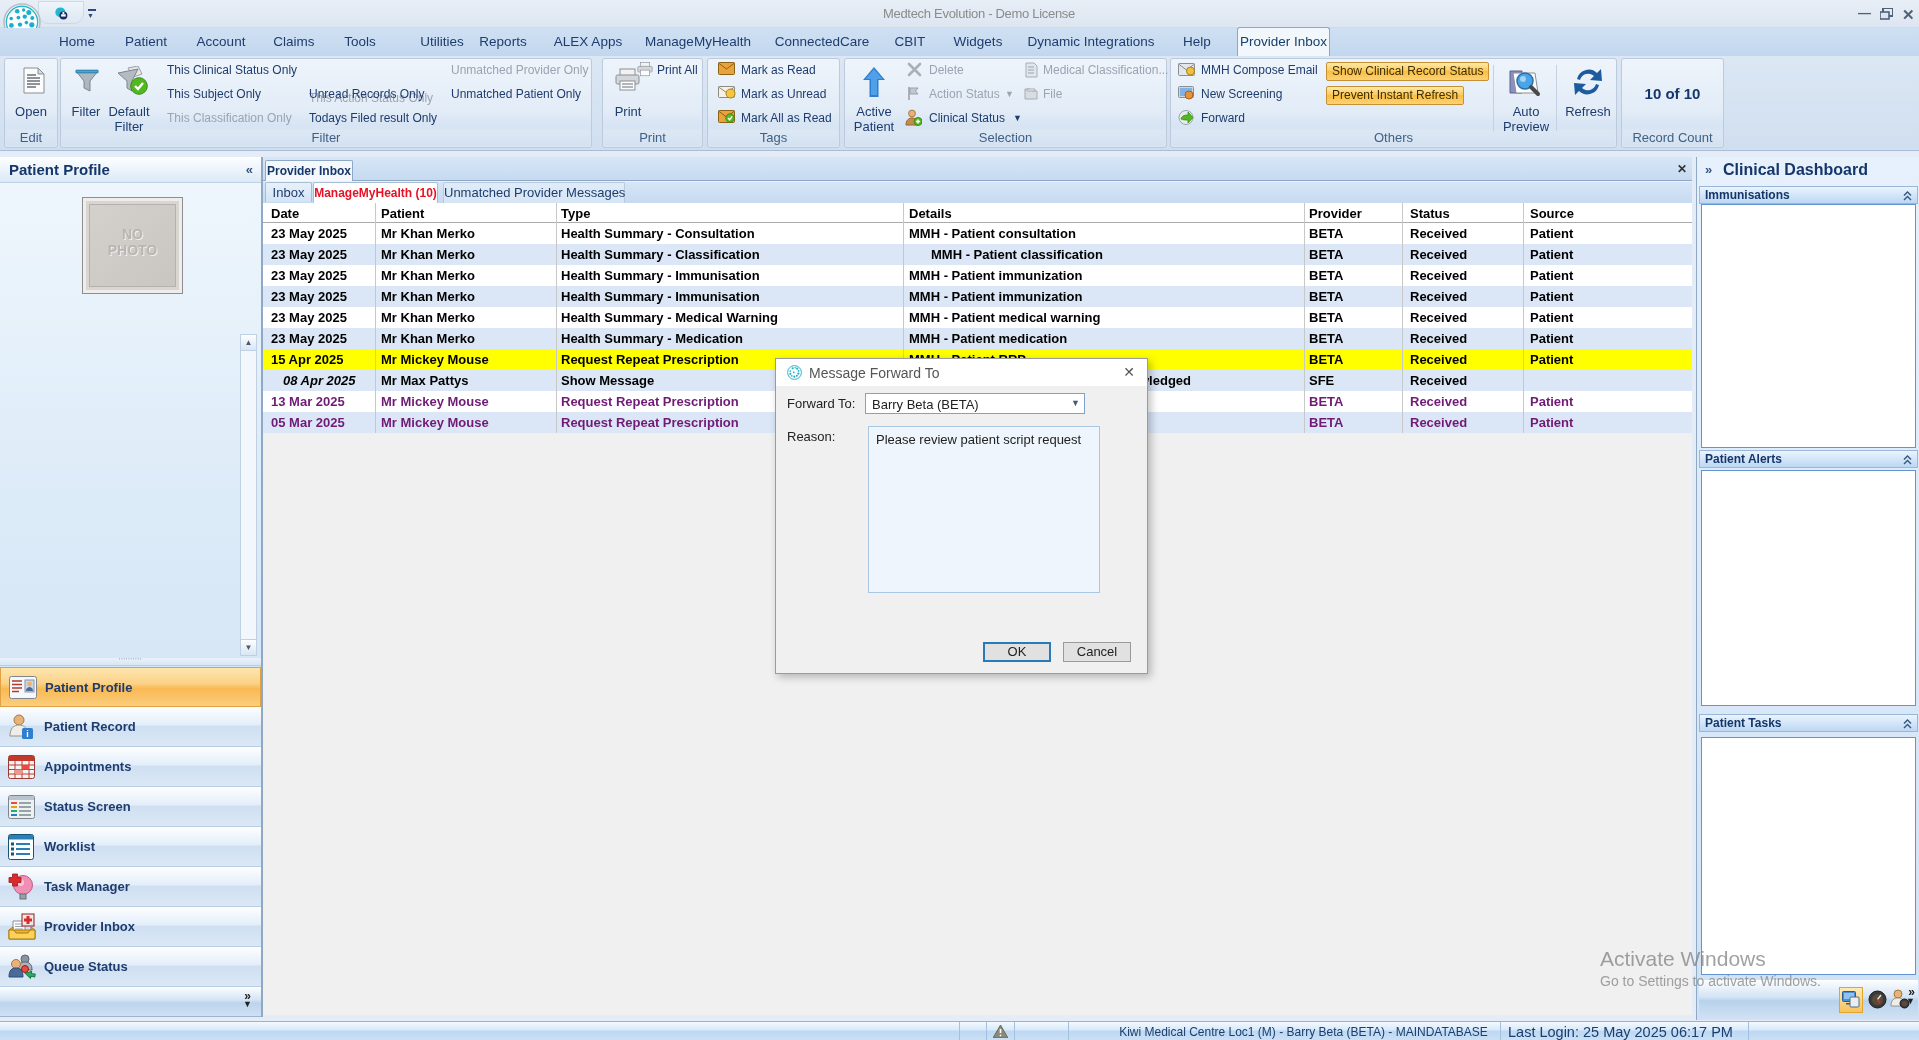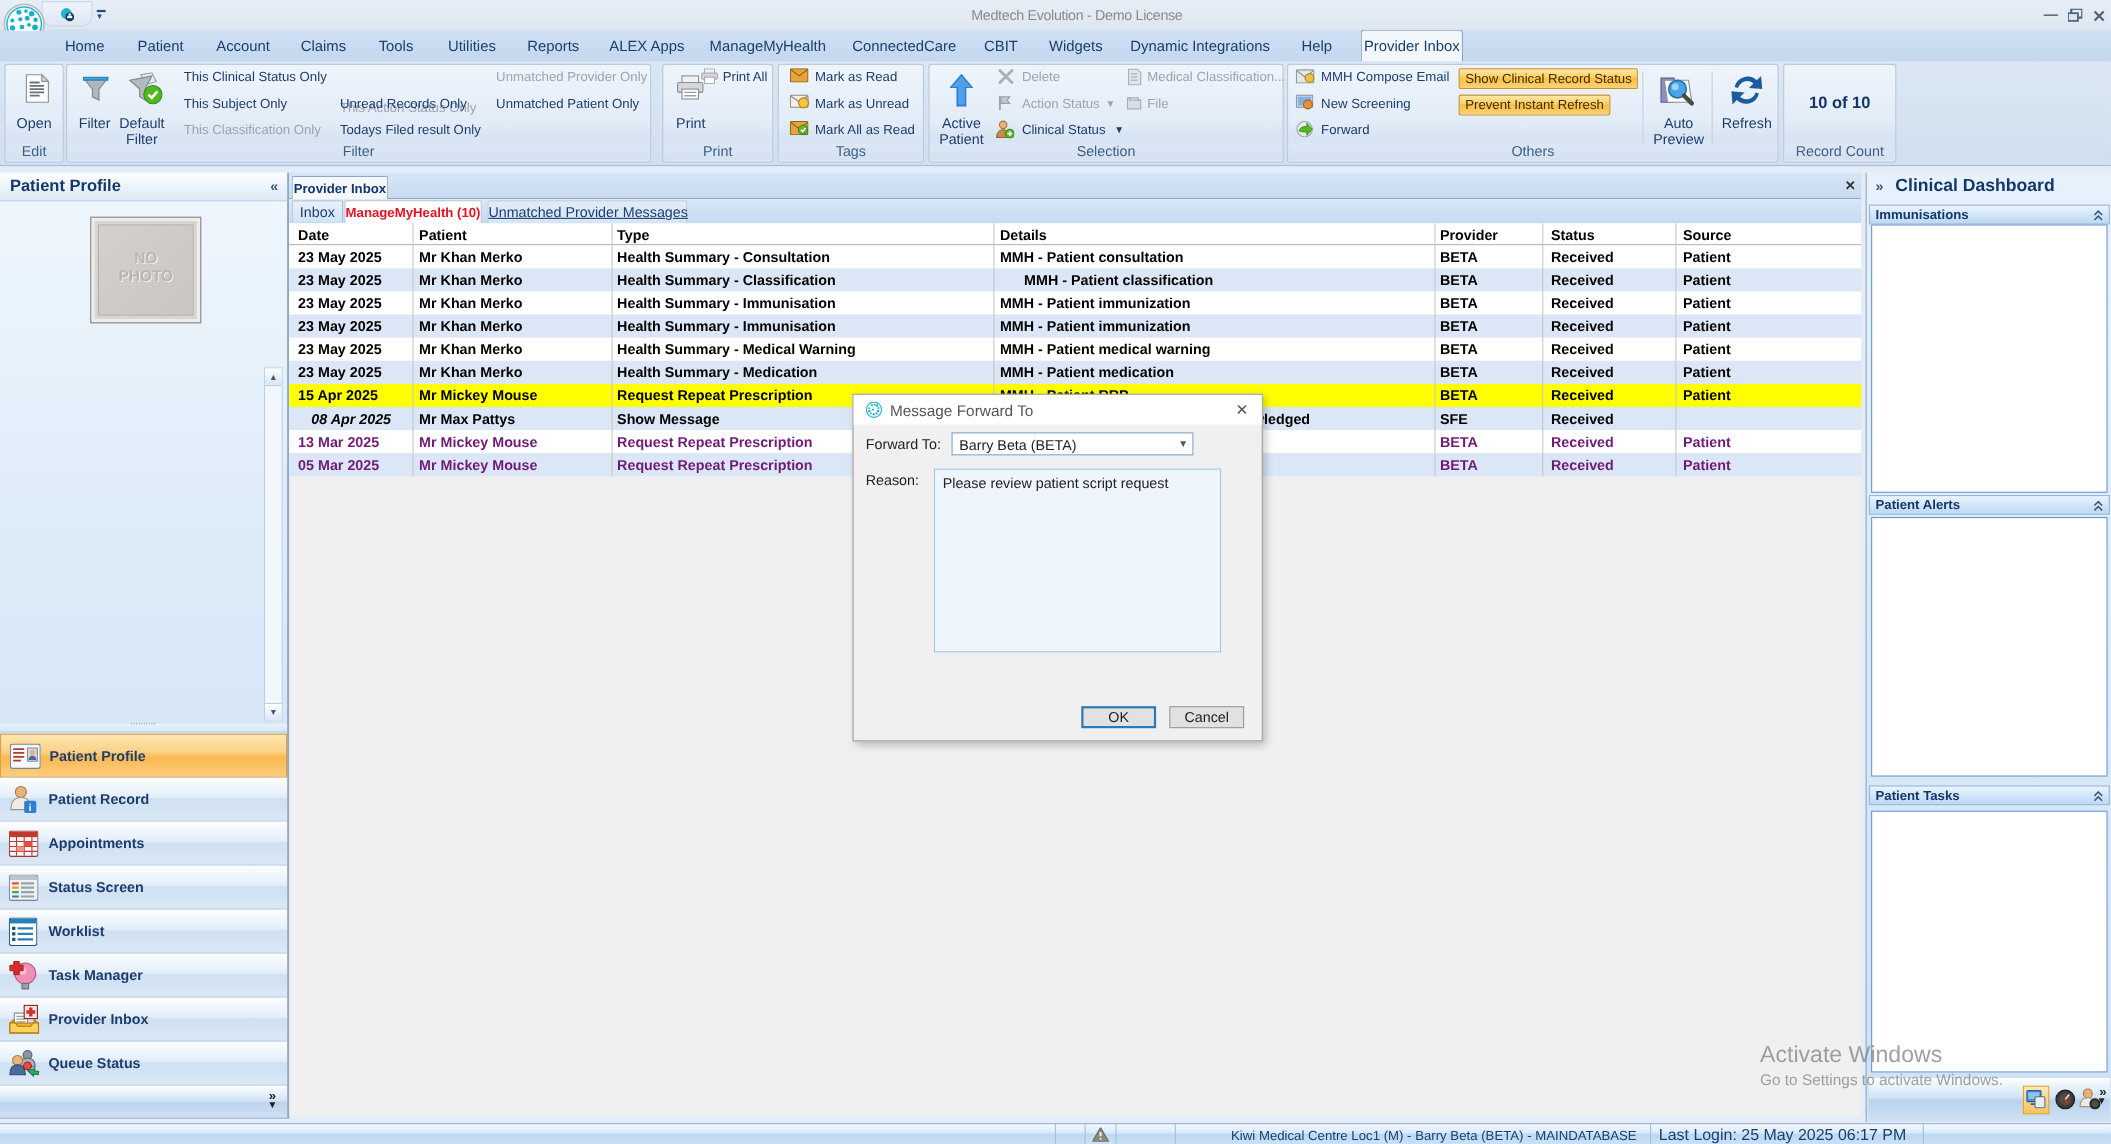--- a/index.html
+++ b/index.html
@@ -117,21 +117,21 @@
     <rect x="0" y="4" width="9" height="7" fill="#dce6f1" stroke="#4f6277" stroke-width="1.6"></rect>
   </svg>
   <div class="abs winbtn" style="left:1902px;top:6px;font-size:15px;">✕</div>
   <div id="tabrow" class="abs"></div>
   <div class="abs" style="left:62px;top:28px;"><span class="rtab" style="position:static;padding:0 0;">​</span></div>
   <div class="rtab abs" style="left:40px;top:28px;width:74px;">Home</div>
   <div class="rtab abs" style="left:109px;top:28px;width:74px;">Patient</div>
   <div class="rtab abs" style="left:184px;top:28px;width:74px;">Account</div>
   <div class="rtab abs" style="left:258px;top:28px;width:72px;">Claims</div>
   <div class="rtab abs" style="left:330px;top:28px;width:60px;">Tools</div>
-  <div class="rtab abs" style="left:394px;top:28px;width:70px;">Utilities</div>
+  <div class="rtab abs" style="left:407px;top:28px;width:70px;">Utilities</div>
   <div class="rtab abs" style="left:468px;top:28px;width:70px;">Reports</div>
   <div class="rtab abs" style="left:545px;top:28px;width:86px;">ALEX Apps</div>
   <div class="rtab abs" style="left:636px;top:28px;width:124px;">ManageMyHealth</div>
   <div class="rtab abs" style="left:764px;top:28px;width:116px;">ConnectedCare</div>
   <div class="rtab abs" style="left:886px;top:28px;width:48px;">CBIT</div>
   <div class="rtab abs" style="left:944px;top:28px;width:68px;">Widgets</div>
   <div class="rtab abs" style="left:1020px;top:28px;width:142px;">Dynamic Integrations</div>
   <div class="rtab abs" style="left:1176px;top:28px;width:42px;">Help</div>
   <div class="rtab active abs" style="left:1237px;top:27px;width:93px;height:29px;line-height:27px;">Provider Inbox</div>
   <div id="ribbon" class="abs"></div>
@@ -416,21 +416,21 @@
     <div class="abs" style="right:10px;top:2px;color:#222;font-weight:bold;font-size:12px;">»</div>
     <div class="abs" style="right:9px;top:12px;color:#222;font-size:9px;">▼</div>
   </div>
   <div id="center" class="abs">
     <div class="tabstrip" style="left:0;top:0;width:1429px;height:24px;border-bottom:1px solid #8da8c6;"></div>
     <div class="doc-tab" style="left:2px;top:3px;width:88px;height:21px;line-height:20px;">Provider Inbox</div>
     <div class="abs" style="left:1414px;top:5px;color:#333;font-size:12px;font-weight:bold;">✕</div>
     <div class="tabstrip" style="left:0;top:25px;width:1429px;height:21px;"></div>
     <div class="subtab" style="left:2px;top:25px;width:47px;height:20px;line-height:20px;border:1px solid #a8bdd4;border-bottom:none;background:linear-gradient(#e8f1fa,#d2e3f4);border-radius:2px 2px 0 0;">Inbox</div>
     <div class="subtab" style="left:50px;top:25px;width:125px;height:21px;line-height:20px;background:#fff;border:1px solid #a8bdd4;border-bottom:none;border-radius:2px 2px 0 0;color:#e81123;font-weight:bold;font-size:12px;">ManageMyHealth (10)</div>
-    <div class="subtab" style="left:180px;top:25px;width:182px;height:37px;line-height:20px;border:1px solid #b8cbde;border-bottom:none;background:linear-gradient(#dfecf8,#cfe0f2);border-radius:2px 2px 0 0;text-decoration:underline;">Unmatched Provider Messages</div>
+    <div class="subtab" style="left:180px;top:25px;width:182px;height:37px;line-height:20px;border:1px solid #b8cbde;border-bottom:none;background:linear-gradient(#dfecf8,#cfe0f2);border-radius:2px 2px 0 0;">Unmatched Provider Messages</div>
 
     <div class="abs" style="left:0;top:46px;width:1429px;height:20px;background:#fff;border-bottom:1px solid #aaa;">
       <div class="cell" style="left:8px;">Date</div>
       <div class="cell" style="left:118px;">Patient</div>
       <div class="cell" style="left:298px;">Type</div>
       <div class="cell" style="left:646px;">Details</div>
       <div class="cell" style="left:1046px;">Provider</div>
       <div class="cell" style="left:1147px;">Status</div>
       <div class="cell" style="left:1267px;">Source</div>
     </div>
@@ -619,19 +619,19 @@
       </g>
     </svg>
     <div class="abs" style="left:33px;top:6px;font-size:14px;color:#555;">Message Forward To</div>
     <div class="abs" style="right:12px;top:5px;color:#555;font-size:14px;">✕</div>
     <div class="abs" style="left:11px;top:37px;font-size:13px;color:#222;">Forward To:</div>
     <div class="abs" style="left:89px;top:34px;width:220px;height:21px;background:#fff;border:1px solid #7da2ce;">
       <div class="abs" style="left:6px;top:3px;font-size:13px;color:#222;">Barry Beta (BETA)</div>
       <div class="abs" style="right:4px;top:4px;color:#4a5a6a;font-size:9px;">▼</div>
     </div>
     <div class="abs" style="left:11px;top:70px;font-size:13px;color:#222;">Reason:</div>
-    <div class="abs" style="left:73px;top:67px;width:261px;height:167px;background:#eef5fc;border:1px solid #a8c7e4;">
+    <div class="abs" style="left:92px;top:67px;width:232px;height:167px;background:#eef5fc;border:1px solid #a8c7e4;">
       <div class="abs" style="left:7px;top:5px;font-size:13px;color:#222;">Please review patient script request</div>
     </div>
     <div class="abs" style="left:207px;top:283px;width:68px;height:20px;background:#e1e1e1;border:2px solid #2a7ab8;font-size:13px;text-align:center;line-height:16px;color:#222;">OK</div>
     <div class="abs" style="left:287px;top:283px;width:68px;height:20px;background:#e1e1e1;border:1px solid #9a9a9a;font-size:13px;text-align:center;line-height:18px;color:#222;">Cancel</div>
   </div>
 </div>
 
 </body></html>

